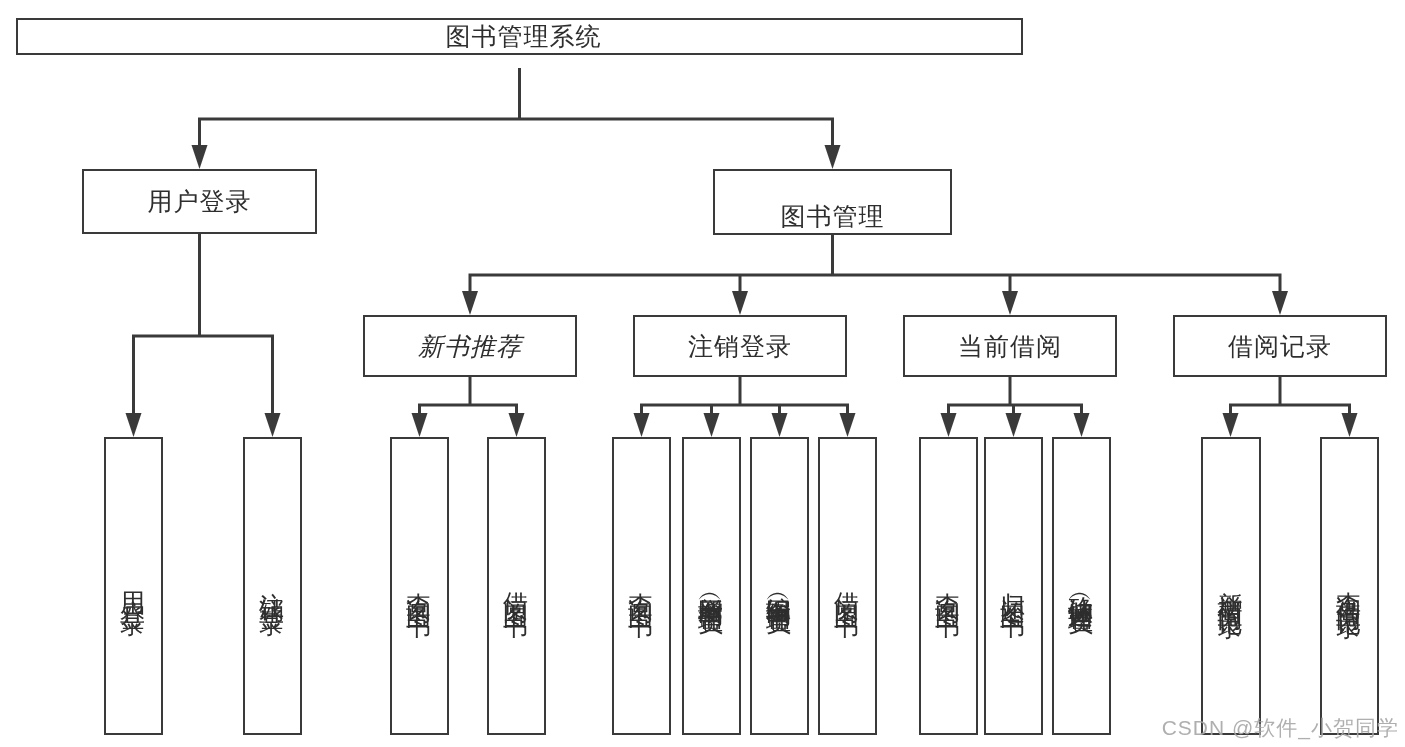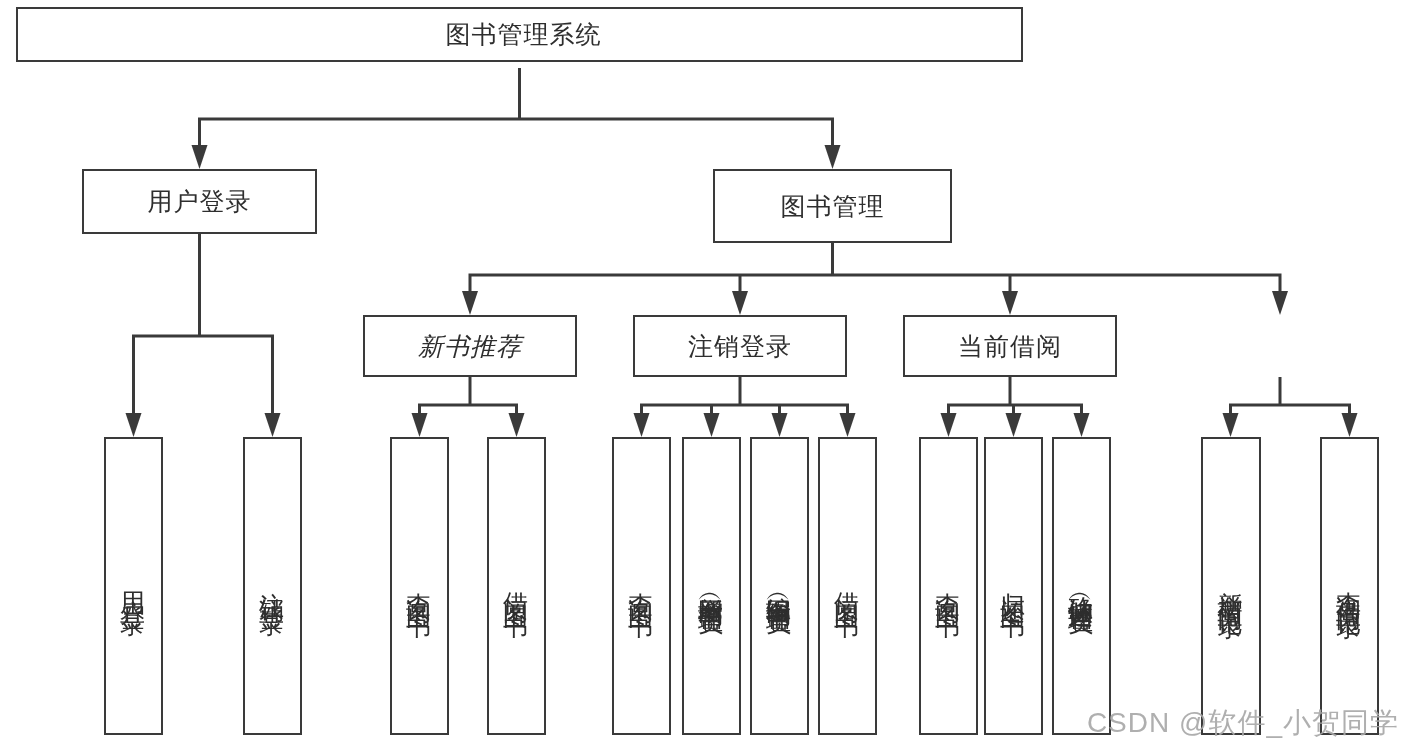--- a/index.html
+++ b/index.html
@@ -42,23 +42,23 @@
     text-orientation: mixed;
     font-size: 25px;
     color: #2e2e2e;
     letter-spacing: 7px;
     white-space: nowrap;
   }
   .v-label.mid   { letter-spacing: 5px; }
   .v-label.tight { letter-spacing: 2px; }
 
   
-  .root-box  { left: 16px;   top: 7px;  width: 1007px; height: 55px; padding-left: 8px; }
+  .root-box  { left: 16px;   top: 18px;  width: 1007px; height: 37px; padding-left: 8px; }
   .l2-a      { left: 82px;   top: 169px; width: 235px;  height: 65px; }
-  .l2-b      { left: 713px;  top: 169px; width: 239px;  height: 74px; }
+  .l2-b      { left: 713px;  top: 169px; width: 239px;  height: 66px; align-items: flex-end; }
   .l3        { top: 315px; width: 214px; height: 62px; }
   .l3-a { left: 363px; font-style: italic; }
   .l3-b { left: 633px; }
   .l3-c { left: 903px; }
   .l3-d { left: 1173px; }
   .leaf { top: 437px; width: 59px; height: 298px; }
   .leaf-1  { left: 104px; }
   .leaf-2  { left: 243px; }
   .leaf-3  { left: 390px; }
   .leaf-4  { left: 487px; }
@@ -69,21 +69,21 @@
   .leaf-9  { left: 919px; }
   .leaf-10 { left: 984px; }
   .leaf-11 { left: 1052px; }
   .leaf-12 { left: 1201px; width: 60px; }
   .leaf-13 { left: 1320px; }
 
   #watermark {
     position: absolute;
     right: 6px;
     bottom: 5px;
-    font-size: 28px;
+    font-size: 21px;
     color: rgba(168,168,168,0.92);
     letter-spacing: 1px;
     z-index: 5;
     white-space: nowrap;
   }
 </style>
 </head>
 <body>
 
 <div id="stage">
@@ -160,20 +160,23 @@
 
   <div class="box l3 l3-a">
     <span class="h-label">新书推荐</span>
   </div>
   <div class="box l3 l3-b">
     <span class="h-label">注销登录</span>
   </div>
   <div class="box l3 l3-c">
     <span class="h-label">当前借阅</span>
   </div>
+  <div class="box l3 l3-d">
+    <span class="h-label">借阅记录</span>
+  </div>
 
   <div class="box leaf leaf-1">
     <span class="v-label">用户登录</span>
   </div>
   <div class="box leaf leaf-2">
     <span class="v-label">注销登录</span>
   </div>
 
   <div class="box leaf leaf-3">
     <span class="v-label">查询图书</span>

